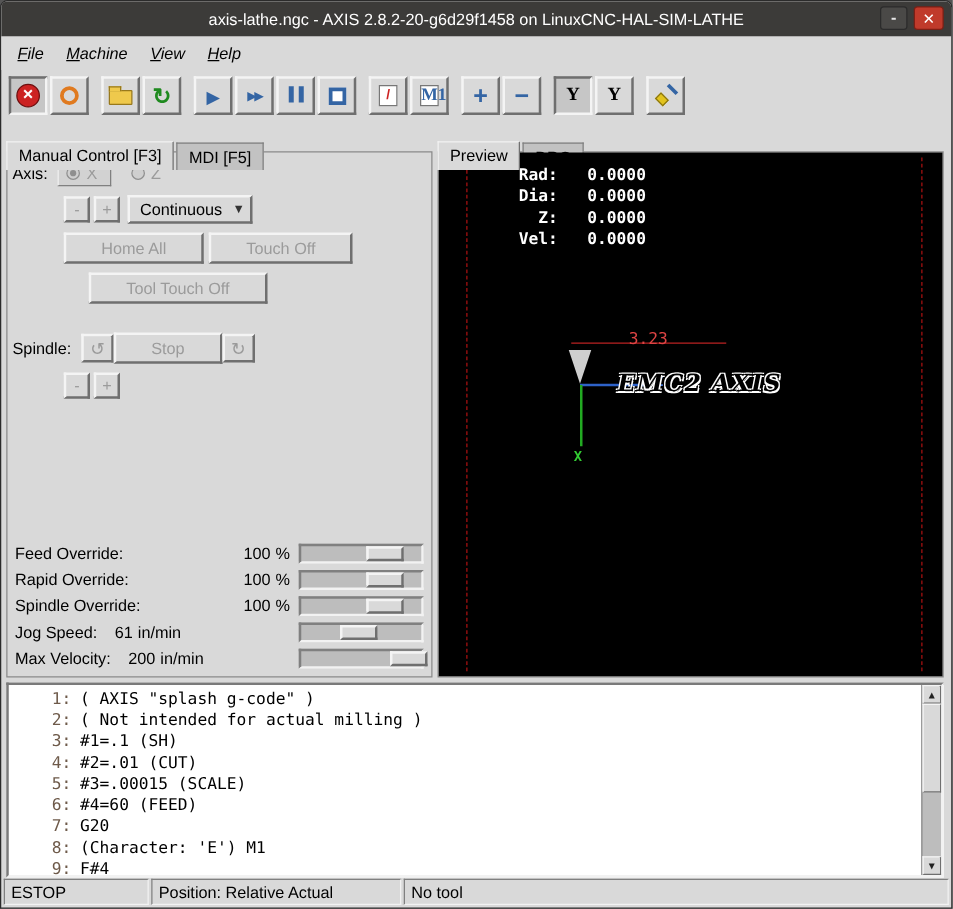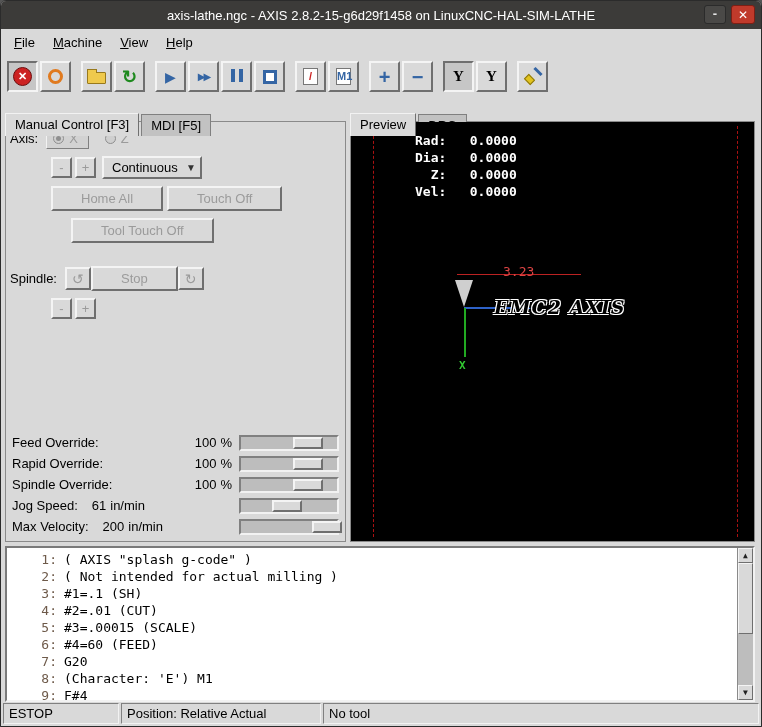--- a/index.html
+++ b/index.html
@@ -8,41 +8,41 @@
   .window { width:762px; height:727px; background:#d9d9d9; border:1px solid #2b2b2b; border-radius:6px 6px 0 0; display:flex; flex-direction:column; overflow:hidden; }
 
   
   .titlebar { height:28px; background:#3c3b39; color:#fff; display:flex; align-items:center; position:relative; flex:0 0 auto; }
   .title { flex:1; text-align:center; font-size:13px; }
   .tb-buttons { position:absolute; right:6px; top:4px; display:flex; gap:5px; }
   .min-btn { width:22px; height:19px; background:#4a4947; color:#e6e6e6; text-align:center; line-height:16px; border:1px solid #2b2b2b; border-radius:3px; font-weight:bold; cursor:default; }
   .close-btn { width:24px; height:19px; background:#c03a2b; color:#fff; text-align:center; line-height:18px; border:1px solid #7c1f15; border-radius:3px; font-size:12px; cursor:default; }
 
   
-  .menubar { height:27px; display:flex; align-items:center; padding-left:4px; background:#d9d9d9; flex:0 0 auto; }
+  .menubar { height:27px; display:flex; align-items:center; padding-left:4px; background:#d9d9d9; flex:0 0 auto;font-style:italic; }
   .menu-item { padding:4px 9px; cursor:default; }
   .mkey { text-decoration:underline; }
 
   
   .toolbar { height:41px; display:flex; align-items:center; padding:3px 6px; gap:10px; flex:0 0 auto; }
   .tb-group { display:flex; gap:2px; }
   .tbtn { width:31px; height:31px; background:#d9d9d9; border:2px solid; border-color:#f4f4f4 #6f6f6f #6f6f6f #f4f4f4; display:flex; align-items:center; justify-content:center; cursor:default; position:relative; }
   .tbtn.pressed { border-color:#6f6f6f #f4f4f4 #f4f4f4 #6f6f6f; background:#c6c6c6; }
   .estop-circle { width:19px; height:19px; border-radius:50%; background:#cc2222; border:1px solid #6d0e0e; color:#fff; font-weight:bold; font-size:11px; text-align:center; line-height:17px; }
   .power-ring { width:15px; height:15px; border-radius:50%; border:3px solid #e07a1f; }
   .folder { width:19px; height:12px; background:#efc94c; border:1px solid #98791c; border-radius:1px; position:relative; margin-top:3px; }
   .folder:before { content:""; position:absolute; left:-1px; top:-4px; width:8px; height:3px; background:#efc94c; border:1px solid #98791c; border-bottom:none; }
   .g-reload { color:#1f8a1f; font-size:18px; font-weight:bold; line-height:18px; }
   .g-run { color:#3465a4; font-size:14px; }
   .g-step { color:#3465a4; font-size:10px; letter-spacing:-2px; }
   .bars i { display:inline-block; width:4px; height:13px; background:#3465a4; margin:0 2px; }
   .stop-sq { width:14px; height:14px; border:3px solid #3465a4; background:#fff; }
   .doc { width:15px; height:17px; background:#fff; border:1px solid #777; font-size:11px; font-weight:bold; text-align:center; line-height:15px; }
   .doc.red { color:#cc2222; }
-  .doc.blue { color:#3465a4; font-size:11px; }
+  .doc.blue { color:#3465a4; font-size:14px;font-family:Liberation Serif, serif; }
   .g-zoom { color:#3465a4; font-size:20px; font-weight:bold; line-height:18px; }
   .g-y { font-family:"Liberation Serif", serif; font-weight:bold; font-size:15px; }
   .brush { position:relative; width:18px; height:18px; }
   .brush .handle { position:absolute; left:9px; top:2px; width:10px; height:3px; background:#3465a4; transform:rotate(45deg); }
   .brush .tip { position:absolute; left:1px; top:8px; width:9px; height:7px; background:#e2c31d; border:1px solid #8a7510; transform:rotate(45deg); }
 
   
   .main { flex:1 1 auto; min-height:0; display:flex; padding:0 6px 2px 4px; gap:4px; }
   .left-panel { width:341px; flex:0 0 auto; display:flex; flex-direction:column; }
   .right-panel { flex:1; display:flex; flex-direction:column; min-width:0; }
@@ -110,21 +110,21 @@
   .sc-estop { width:116px; flex:0 0 auto; }
   .sc-tool { flex:1; }
   .sc-pos { width:200px; flex:0 0 auto; }
 </style>
 </head>
 <body>
 
 <div class="window">
 
   <div class="titlebar">
-    <div class="title">axis-lathe.ngc - AXIS 2.8.2-15-g6d29f1458 on LinuxCNC-HAL-SIM-LATHE</div>
+    <div class="title">axis-lathe.ngc - AXIS 2.8.2-20-g6d29f1458 on LinuxCNC-HAL-SIM-LATHE</div>
     <div class="tb-buttons">
       <div class="min-btn">-</div>
       <div class="close-btn">✕</div>
     </div>
   </div>
 
   <div class="menubar">
     <div class="menu-item"><span class="mkey">F</span><span>ile</span></div>
     <div class="menu-item"><span class="mkey">M</span><span>achine</span></div>
     <div class="menu-item"><span class="mkey">V</span><span>iew</span></div>

